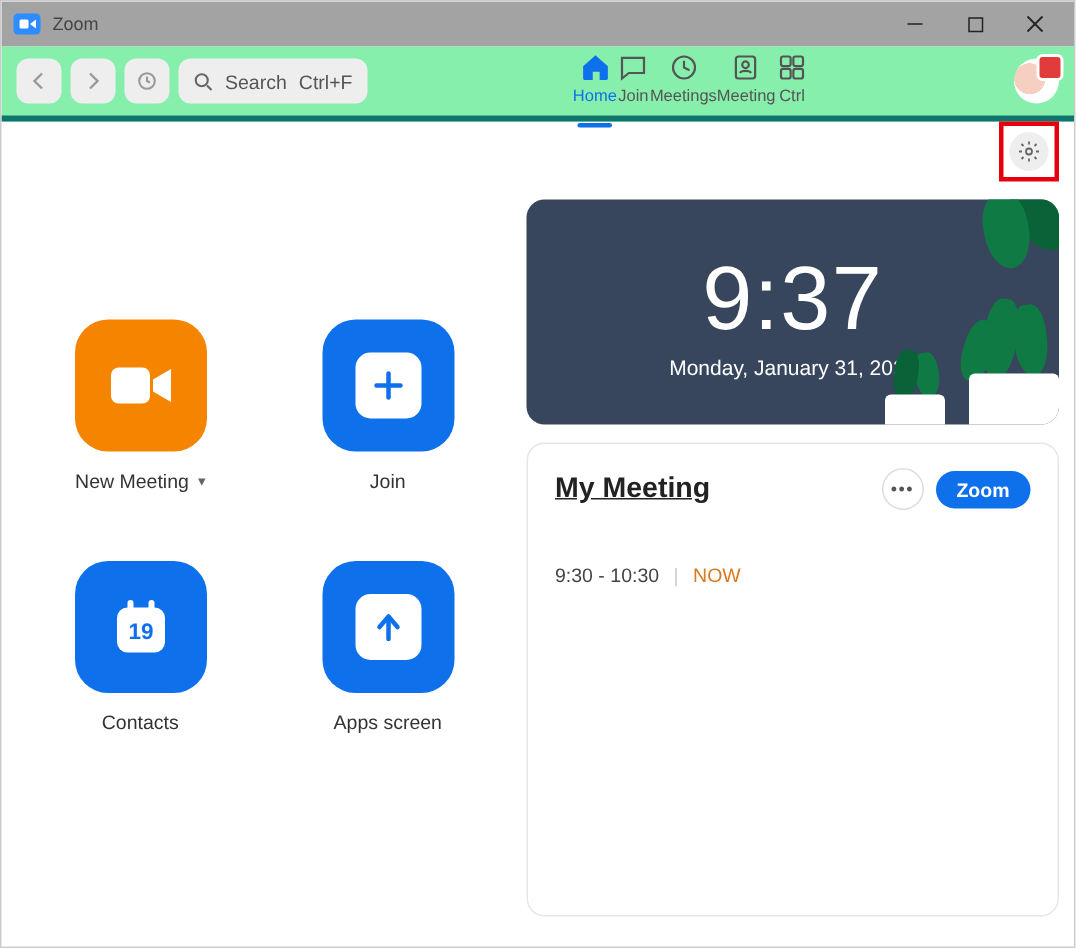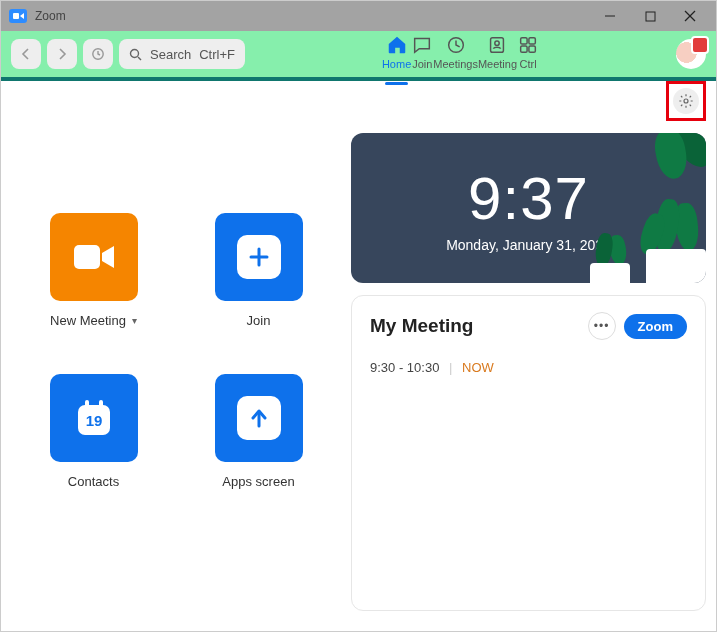--- a/index.html
+++ b/index.html
@@ -32,21 +32,21 @@
   .subbar { height:40px; display:flex; align-items:center; justify-content:flex-end; padding:0 10px; }
   .settings-wrap { border:3px solid #e6000d; padding:4px; }
   .settings-btn { width:26px; height:26px; border-radius:50%; background:#eee; display:flex; align-items:center; justify-content:center; color:#666; }
 
   
   .main { flex:1; display:flex; padding: 12px 10px 20px 10px; gap:20px; }
 
   .actions { width:320px; padding-top:80px; padding-left:10px; }
   .action-grid { display:grid; grid-template-columns: 1fr 1fr; row-gap: 46px; column-gap: 20px; }
   .action { display:flex; flex-direction:column; align-items:center; gap:12px; }
-  .tile { width:88px; height:88px; border-radius:10px; display:flex; align-items:center; justify-content:center; color:#fff;text-decoration:underline; }
+  .tile { width:88px; height:88px; border-radius:22px; display:flex; align-items:center; justify-content:center; color:#fff;text-decoration:underline; }
   .tile.orange { background:#f58500; }
   .tile.blue { background:#0e71eb; }
   .tile-inner { width:44px; height:44px; border-radius:10px; background:#fff; display:flex; align-items:center; justify-content:center; }
   .action-label { font-size:13px; color:#333; display:flex; align-items:center; gap:6px; }
   .chev { font-size:10px; color:#666; }
 
   .side { flex:1; display:flex; flex-direction:column; gap:12px; }
   .clockcard { height:150px; border-radius:12px; background:#37465c; color:#fff; position:relative; overflow:hidden; display:flex; flex-direction:column; align-items:center; justify-content:center; }
   .clockcard .time { font-size:60px; font-weight:400; letter-spacing:1px; }
   .clockcard .date { font-size:14px; margin-top:4px; }
@@ -62,24 +62,24 @@
   .plant-right .leaf.l3 { width:20px; height:42px; right:50px; bottom:34px; transform:rotate(18deg); }
   .plant-left .leaf.l1 { width:16px; height:30px; right:10px; bottom:24px; transform:rotate(-8deg); }
   .plant-left .leaf.l2 { width:16px; height:34px; right:24px; bottom:22px; transform:rotate(8deg); background:#0a6338;}
   .plant-top { position:absolute; top:-10px; right:-6px; }
   .plant-top .leaf { width:30px; height:50px; background:#0a6338; }
   .plant-top .leaf.t1 { top:-4px; right:4px; transform:rotate(150deg); border-radius:60% 60% 50% 50%; }
   .plant-top .leaf.t2 { top:6px; right:26px; transform:rotate(170deg); border-radius:60% 60% 50% 50%; background:#0f7a44;}
 
   .meetingcard { flex:1; border:1px solid #e6e6e6; border-radius:12px; padding:16px 18px; }
   .meetinghead { display:flex; align-items:center; gap:8px; }
-  .meeting-title { font-size:19px; font-weight:700; color:#222; flex:1; }
+  .meeting-title { font-size:19px; font-weight:700; color:#222; flex:1;text-decoration:underline; }
   .morebtn { width:28px; height:28px; border:1px solid #ddd; border-radius:50%; display:flex; align-items:center; justify-content:center; color:#555; font-size:12px; letter-spacing:1px; }
   .startbtn { background:#0e71eb; color:#fff; border-radius:14px; padding:5px 14px; font-size:13px; font-weight:600; }
-  .meeting-time { margin-top:20px; font-size:13px; color:#444; }
+  .meeting-time { margin-top:36px; font-size:13px; color:#444; }
   .now { color:#d97a1f; font-weight:500; }
   .sep { color:#ccc; margin:0 6px; }
   .meeting-id { margin-top:14px; font-size:13px; color:#444; }
 </style>
 </head>
 <body>
 
 <div class="titlebar">
   <div class="app-icon"></div>
   <div class="title">Zoom</div>

